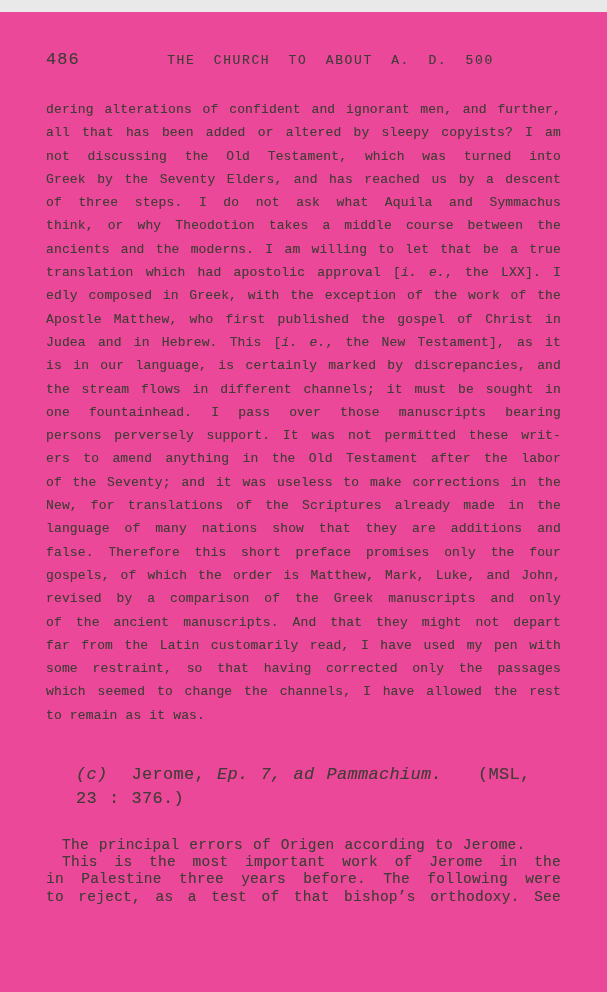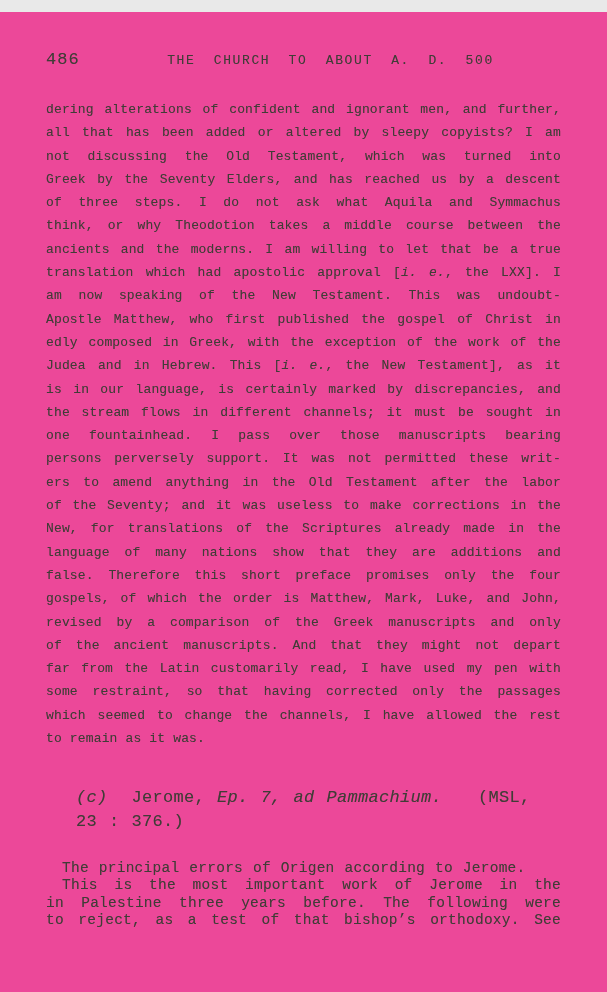--- a/index.html
+++ b/index.html
@@ -100,23 +100,22 @@
 
     <div class="body-text">
         <div class="tline"><span>dering alterations of confident and ignorant men, and further,</span></div>
         <div class="tline"><span>all that has been added or altered by sleepy copyists?  I am</span></div>
         <div class="tline"><span>not discussing the Old Testament, which was turned into</span></div>
         <div class="tline"><span>Greek by the Seventy Elders, and has reached us by a descent</span></div>
         <div class="tline"><span>of three steps.  I do not ask what Aquila and Symmachus</span></div>
         <div class="tline"><span>think, or why Theodotion takes a middle course between the</span></div>
         <div class="tline"><span>ancients and the moderns.  I am willing to let that be a true</span></div>
         <div class="tline"><span>translation which had apostolic approval [</span><i>i. e.</i><span>, the LXX].  I</span></div>
-        <div class="tline"><span>am now speaking of the New Testament.  This was undoubt-</span></div>
+        <div class="tline"><span>edly composed in Greek, with the exception of the work of the</span></div>
         <div class="tline"><span>Apostle Matthew, who first published the gospel of Christ in</span></div>
-        <div class="tline"><span>edly composed in Greek, with the exception of the work of the</span></div>
         <div class="tline"><span>Judea and in Hebrew.  This [</span><i>i. e.</i><span>, the New Testament], as it</span></div>
         <div class="tline"><span>is in our language, is certainly marked by discrepancies, and</span></div>
         <div class="tline"><span>the stream flows in different channels; it must be sought in</span></div>
         <div class="tline"><span>one fountainhead.  I pass over those manuscripts bearing</span></div>
         <div class="tline"><span>persons perversely support.  It was not permitted these writ-</span></div>
         <div class="tline"><span>ers to amend anything in the Old Testament after the labor</span></div>
         <div class="tline"><span>of the Seventy; and it was useless to make corrections in the</span></div>
         <div class="tline"><span>New, for translations of the Scriptures already made in the</span></div>
         <div class="tline"><span>language of many nations show that they are additions and</span></div>
         <div class="tline"><span>false.  Therefore this short preface promises only the four</span></div>

